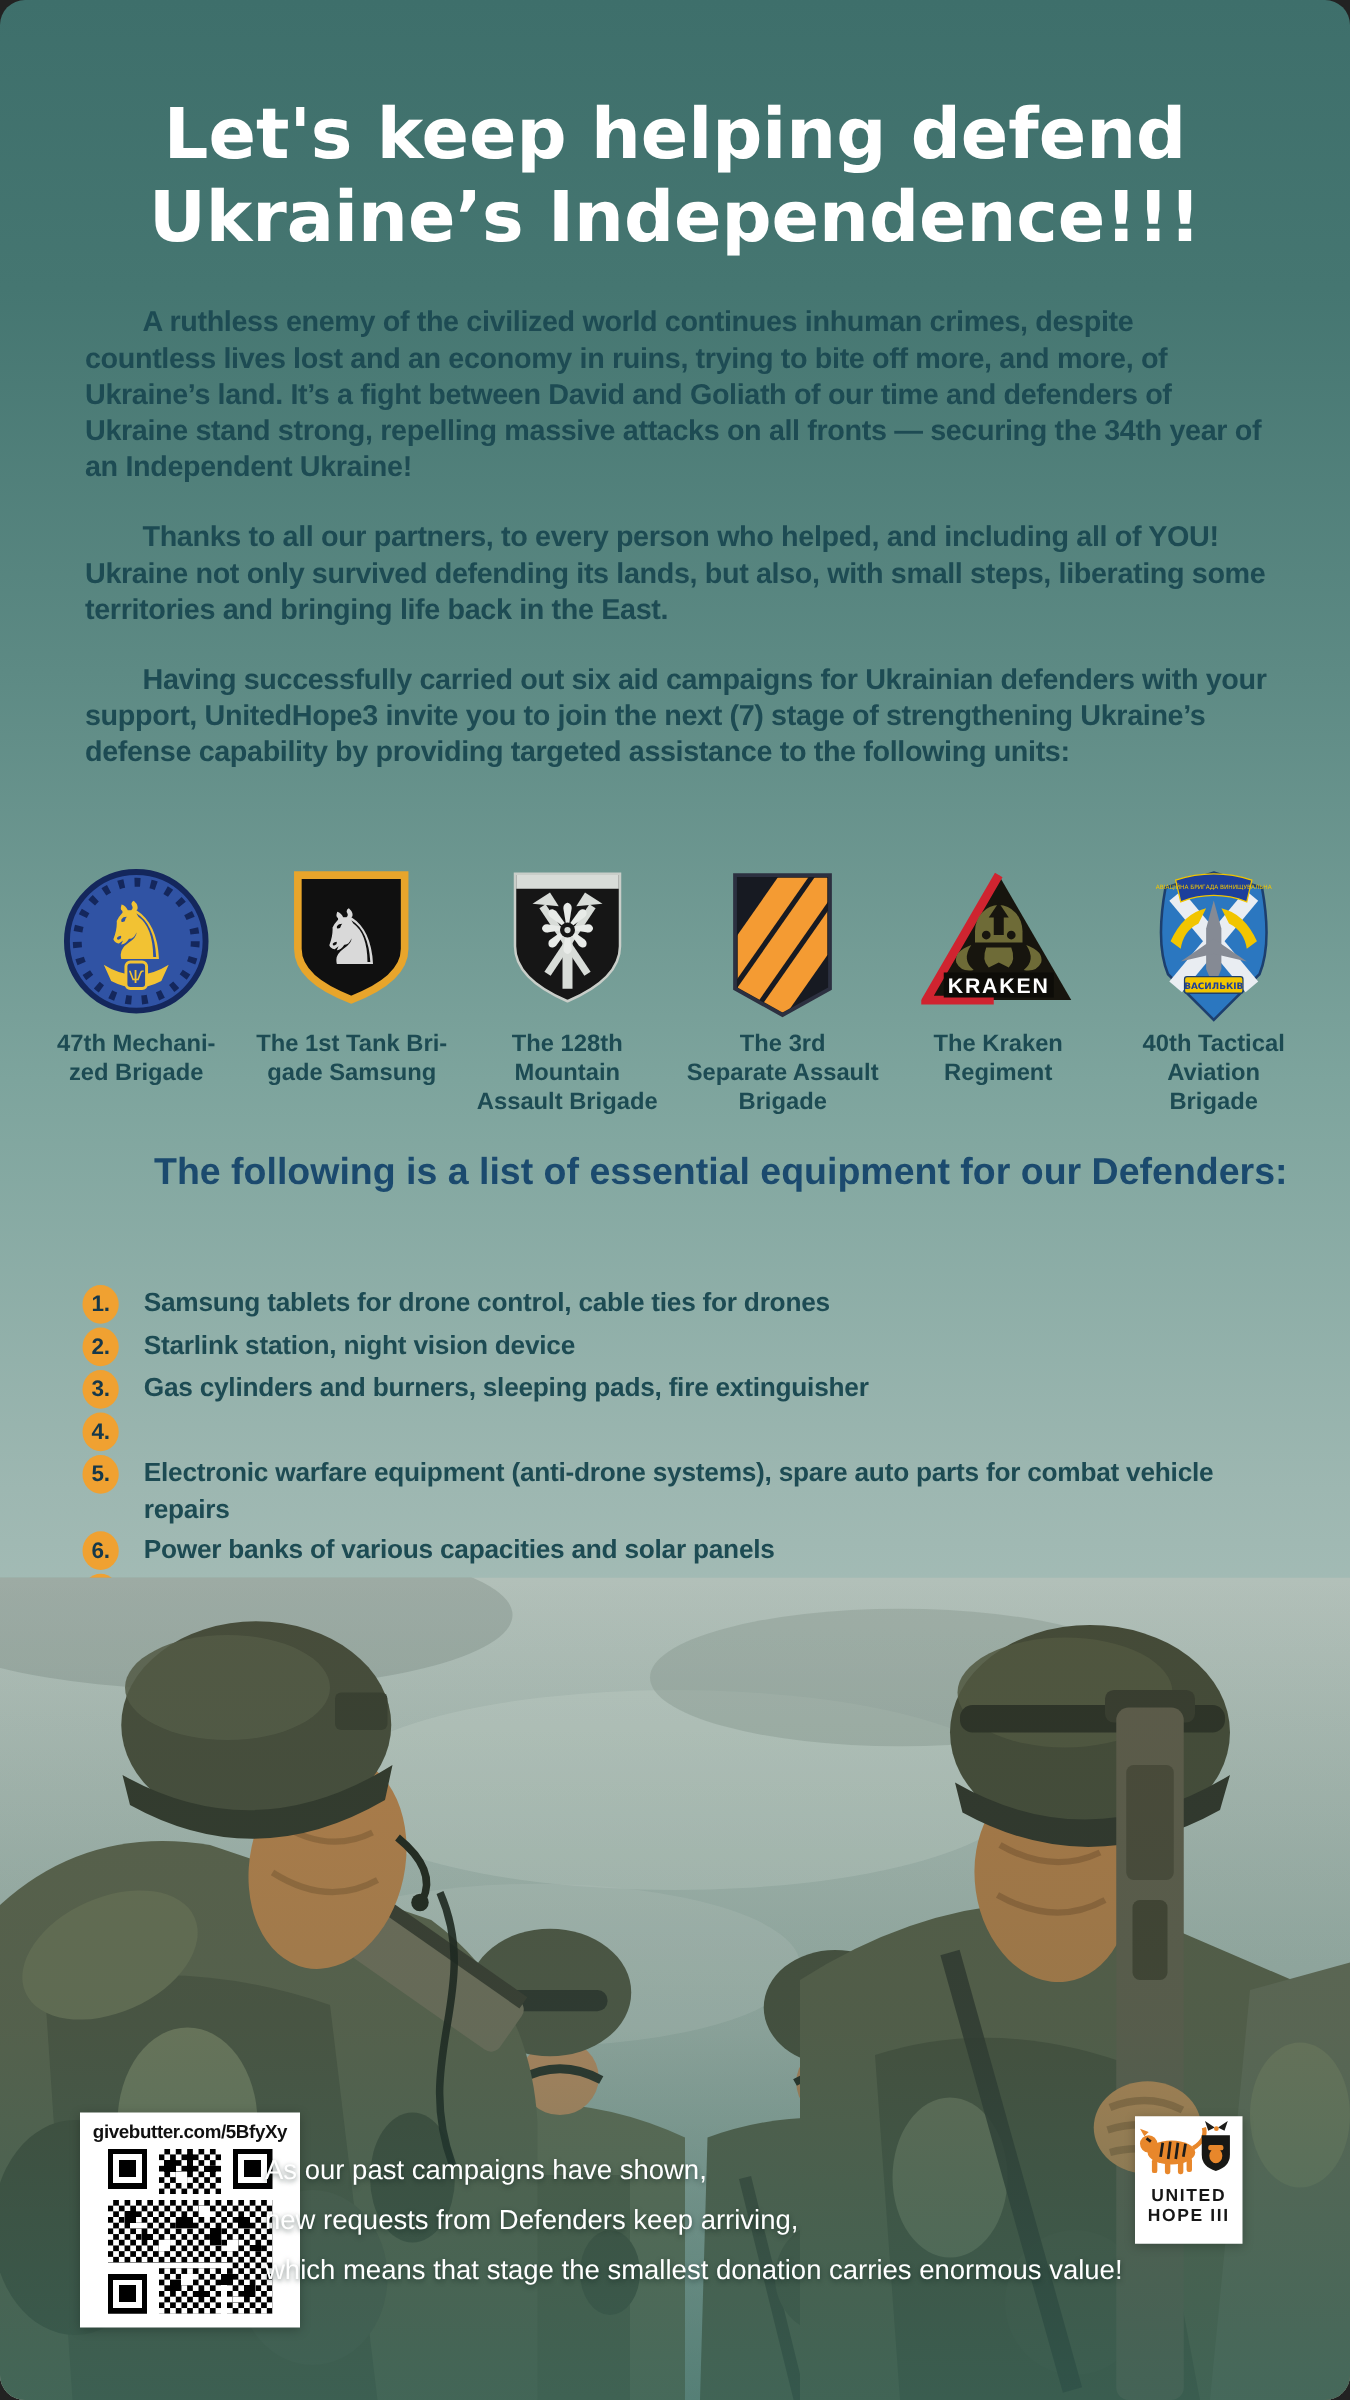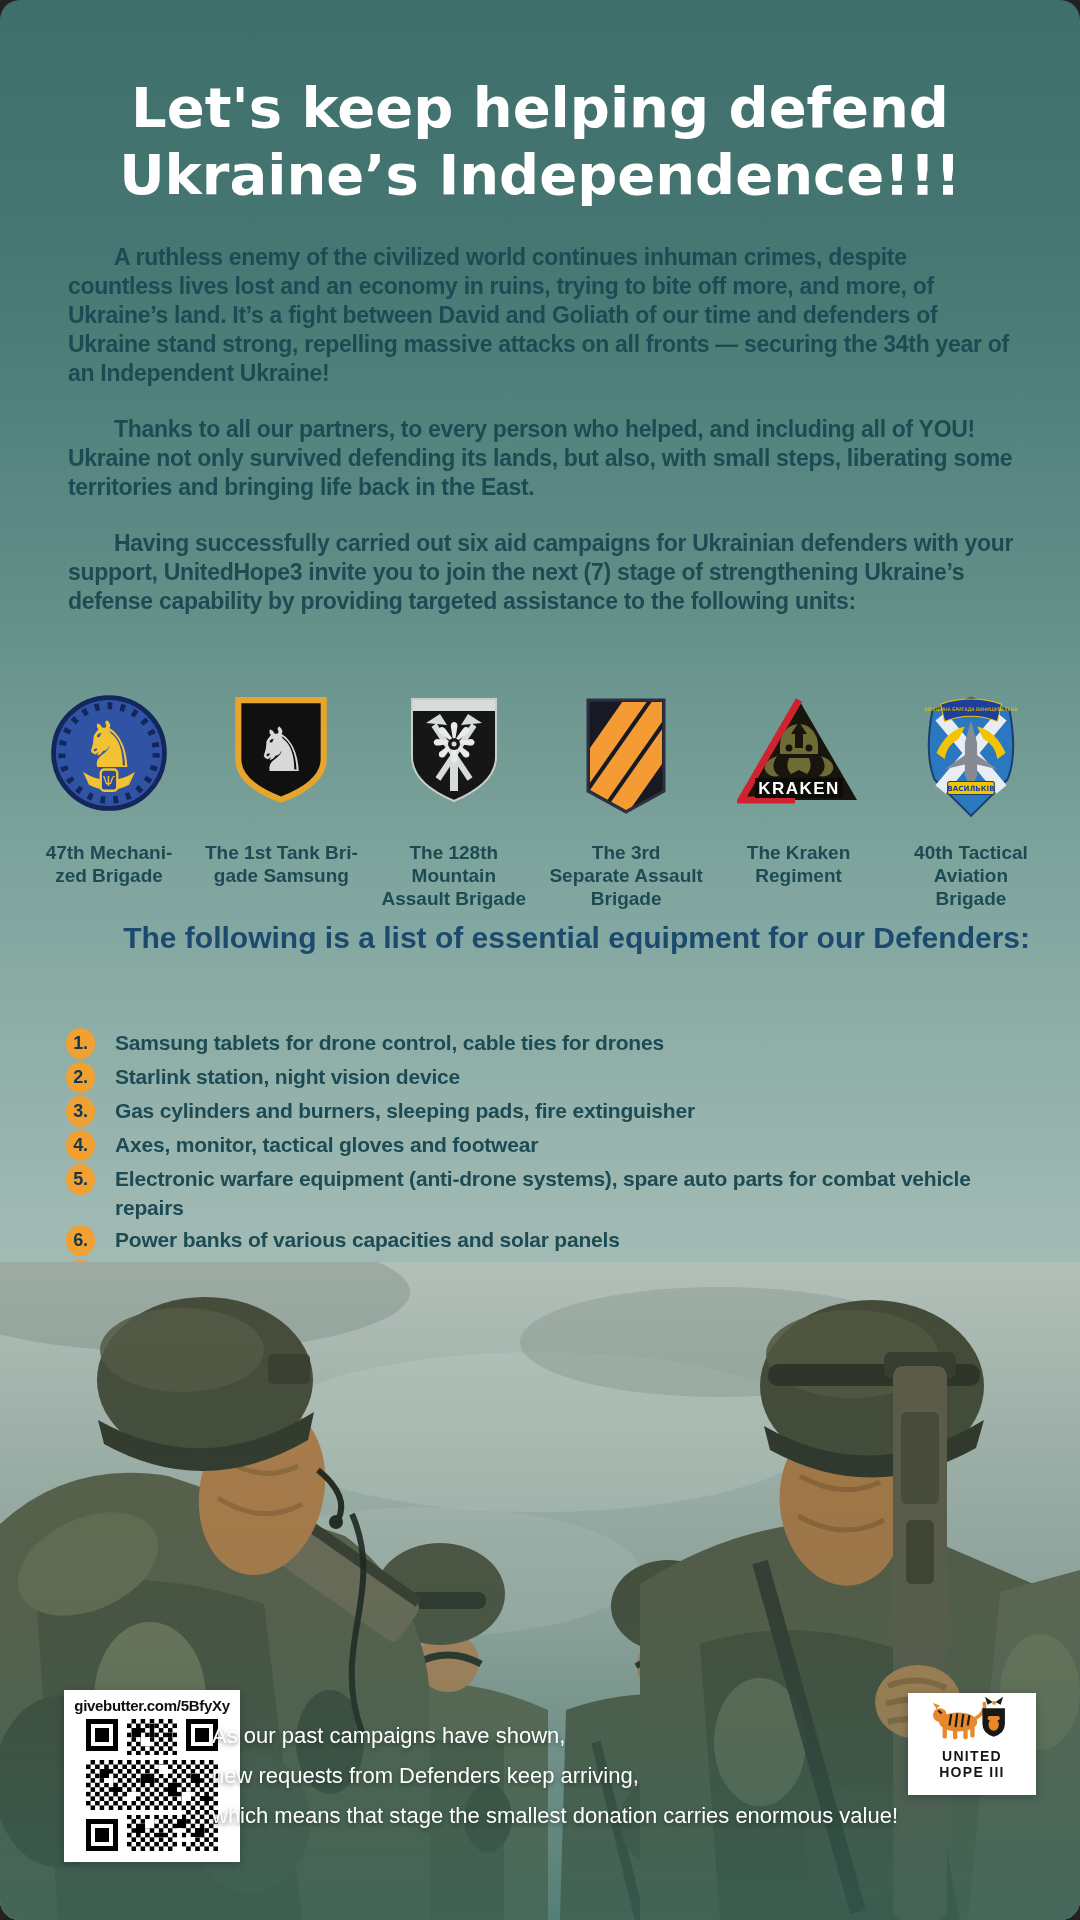--- a/index.html
+++ b/index.html
@@ -10,36 +10,36 @@
     border-radius:20px;
   }
   .title{position:absolute;top:74px;left:0;width:100%;text-align:center;color:#fff;
     font-family:"DejaVu Sans",sans-serif;font-weight:bold;font-size:56px;line-height:67px;}
   .paragraphs{position:absolute;top:243px;left:68px;width:948px;color:#1d4b53;
     font-size:23px;line-height:29px;font-weight:bold;letter-spacing:-0.3px;}
   .paragraphs p{margin:0 0 27px;text-indent:46px;}
   .units{position:absolute;top:694px;left:28px;width:1024px;display:flex;justify-content:space-between;}
   .unit{width:162px;display:flex;flex-direction:column;align-items:center;}
   .unit .badge{height:124px;display:flex;align-items:flex-start;justify-content:center;}
-  .unit-label{margin-top:23px;font-size:19px;line-height:23px;font-weight:bold;color:#1d4b53;
+  .unit-label{margin-top:6px;font-size:19px;line-height:23px;font-weight:bold;color:#1d4b53;
     text-align:center;white-space:pre-line;}
   .equip-heading{position:absolute;top:916px;left:50px;width:980px;margin:0;text-align:right;
     font-size:30px;line-height:44px;color:#1b4a6e;font-weight:bold;}
   .equip-list{position:absolute;top:1028px;left:66px;width:950px;margin:0;padding:0;list-style:none;}
   .equip-list li{display:flex;gap:20px;margin-bottom:3px;font-size:21px;line-height:29px;
     font-weight:bold;color:#1d4b53;letter-spacing:-0.2px;}
   .equip-num{flex:0 0 auto;width:29px;height:31px;border-radius:50%;background:#f0a131;color:#16384a;
     display:flex;align-items:center;justify-content:center;font-size:18px;}
   .photo{position:absolute;top:1262px;left:0;width:1080px;height:658px;}
   .qr-card{position:absolute;left:64px;top:1690px;width:176px;height:172px;background:#fff;
     display:flex;flex-direction:column;align-items:center;padding-top:7px;box-sizing:border-box;
     box-shadow:0 2px 8px rgba(0,0,0,.25);}
   .qr-url{font-size:15px;font-weight:bold;color:#101010;letter-spacing:-0.3px;}
   .qr-svg{width:132px;height:132px;margin-top:5px;}
-  .logo-card{position:absolute;left:908px;top:1693px;width:128px;height:102px;background:#fff;
+  .logo-card{position:absolute;left:908px;top:1693px;width:86px;height:102px;background:#fff;
     display:flex;flex-direction:column;align-items:center;padding-top:3px;box-sizing:border-box;
     box-shadow:0 2px 8px rgba(0,0,0,.25);}
   .logo-line{font-size:14px;font-weight:bold;color:#161616;letter-spacing:1.3px;line-height:16px;}
   .footer-text{position:absolute;left:212px;top:1716px;width:810px;color:#fff;font-size:22px;
     line-height:40px;font-weight:normal;text-shadow:0 2px 4px rgba(8,28,24,.5);}
 </style>
 </head>
 <body>
 
 <div class="poster">
@@ -191,21 +191,20 @@
     <li>
       <span class="equip-num">2.</span>
       <span>Starlink station, night vision device</span>
       </li>
     <li>
       <span class="equip-num">3.</span>
       <span>Gas cylinders and burners, sleeping pads, fire extinguisher</span>
       </li>
     <li>
       <span class="equip-num">4.</span>
-      <span>Axes, monitor, tactical gloves and footwear</span>
       </li>
     <li>
       <span class="equip-num">5.</span>
       <span>Electronic warfare equipment (anti-drone systems), spare auto parts for combat vehicle repairs</span>
       </li>
     <li>
       <span class="equip-num">6.</span>
       <span>Power banks of various capacities and solar panels</span>
       </li>
     <li>

